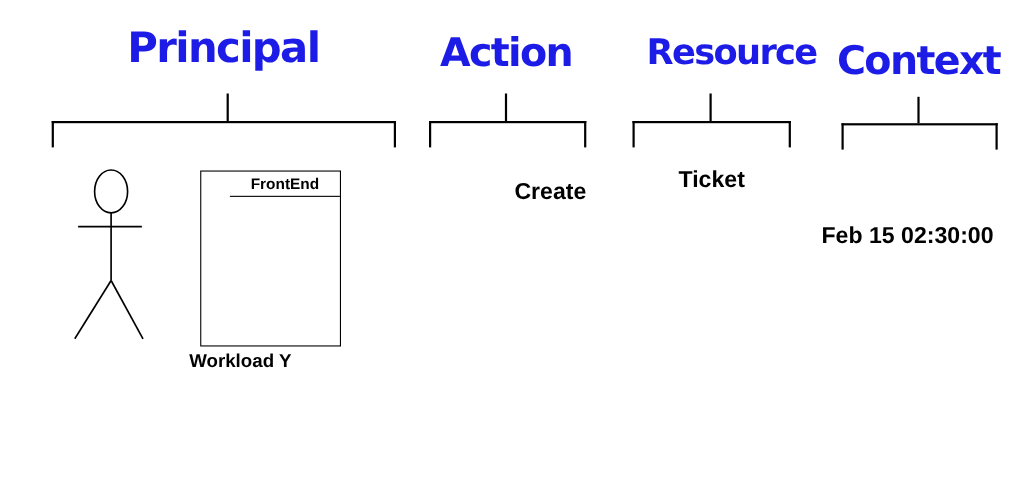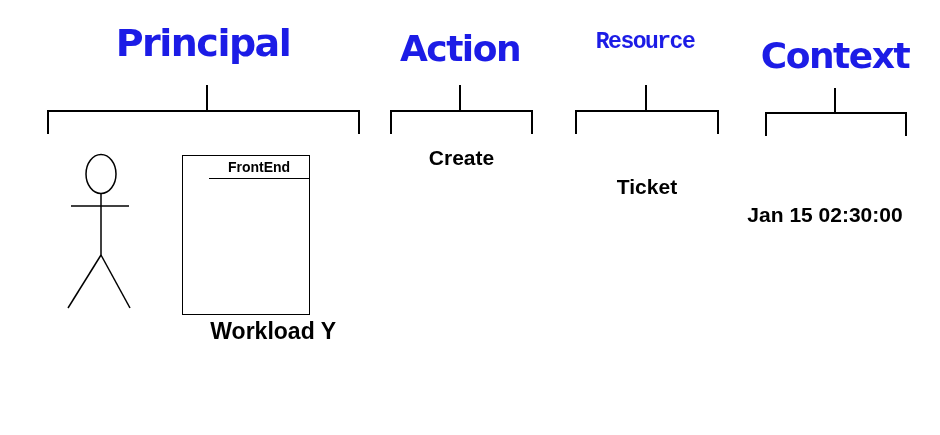--- a/index.html
+++ b/index.html
@@ -21,21 +21,21 @@
     font-family:"DejaVu Sans",sans-serif;
     font-weight:700;
     color:var(--accent);
     text-align:center;
     letter-spacing:-1.5px;
     white-space:nowrap;
     line-height:1;
   }
   .heading-principal{left:93px;top:24px;width:220px;font-size:38px;}
   .heading-action{left:350px;top:31px;width:220px;font-size:36px;}
-  .heading-resource{left:535px;top:31px;width:220px;font-size:23px;font-family:Liberation Mono, monospace;}
+  .heading-resource{left:555px;top:31px;width:220px;font-size:32px;}
   .heading-context{left:725px;top:38px;width:220px;font-size:36px;}
 
   .vtick{position:absolute;width:2px;background:var(--ink);}
   .tick-principal{left:206px;top:85px;height:25px;}
   .tick-action{left:459px;top:85px;height:25px;}
   .tick-resource{left:645px;top:85px;height:25px;}
   .tick-context{left:834px;top:88px;height:24px;}
 
   .bracket{
     position:absolute;height:24px;
@@ -47,22 +47,22 @@
   .bracket-principal{left:47px;top:110px;width:313px;}
   .bracket-action{left:390px;top:110px;width:143px;}
   .bracket-resource{left:575px;top:110px;width:144px;}
   .bracket-context{left:765px;top:112px;width:142px;}
 
   .value{
     position:absolute;
     font-weight:700;font-size:21px;color:var(--ink);
     text-align:center;white-space:nowrap;line-height:1;
   }
-  .value-create{left:390px;top:147px;width:143px;}
-  .value-ticket{left:575px;top:176px;width:144px;}
+  .value-create{left:390px;top:164px;width:143px;text-align:right;}
+  .value-ticket{left:575px;top:153px;width:144px;}
   .value-ip{left:725px;top:164px;width:200px;}
   .value-time{left:725px;top:204px;width:200px;}
 
   .person-svg{position:absolute;left:54px;top:147px;}
 
   .user-block{
     position:absolute;left:72px;top:321px;
     font-size:21px;line-height:22px;white-space:nowrap;
   }
   .user-name{font-weight:700;color:var(--ink);}
@@ -71,22 +71,22 @@
   .workload-box{
     position:absolute;left:182px;top:155px;width:128px;height:160px;
     border:1.5px solid var(--ink);box-sizing:border-box;background:var(--bg);padding-left:26px;
   }
   .workload-box-header{
     height:22px;border-bottom:1.5px solid var(--ink);
     display:flex;align-items:center;justify-content:center;
     font-weight:700;font-size:14px;color:var(--ink);
   }
   .workload-caption{
-    position:absolute;left:188px;top:320px;width:148px;
-    text-align:right;font-weight:700;font-size:23px;color:var(--ink);
+    position:absolute;left:172px;top:320px;width:148px;
+    text-align:left;font-weight:700;font-size:17px;color:var(--ink);
     white-space:nowrap;line-height:1;
   }
 </style>
 </head>
 <body>
 
 <div class="canvas">
 
   <div class="heading heading-principal">Principal</div>
   <div class="heading heading-action">Action</div>
@@ -98,21 +98,21 @@
   <div class="vtick tick-resource"></div>
   <div class="vtick tick-context"></div>
 
   <div class="bracket bracket-principal"></div>
   <div class="bracket bracket-action"></div>
   <div class="bracket bracket-resource"></div>
   <div class="bracket bracket-context"></div>
 
   <div class="value value-create">Create</div>
   <div class="value value-ticket">Ticket</div>
-  <div class="value value-time">Jan 15 02:30:00</div>
+  <div class="value value-time">Feb 15 02:30:00</div>
 
   <svg class="person-svg" width="94" height="166" viewBox="0 0 94 166">
     <ellipse cx="47" cy="27" rx="15" ry="19.5" fill="none" stroke="#000" stroke-width="1.5"></ellipse>
     <line x1="47" y1="46.5" x2="47" y2="108" stroke="#000" stroke-width="1.5"></line>
     <line x1="17" y1="59" x2="75" y2="59" stroke="#000" stroke-width="1.5"></line>
     <line x1="47" y1="108" x2="14" y2="161" stroke="#000" stroke-width="1.5"></line>
     <line x1="47" y1="108" x2="76" y2="161" stroke="#000" stroke-width="1.5"></line>
   </svg>
 
 

